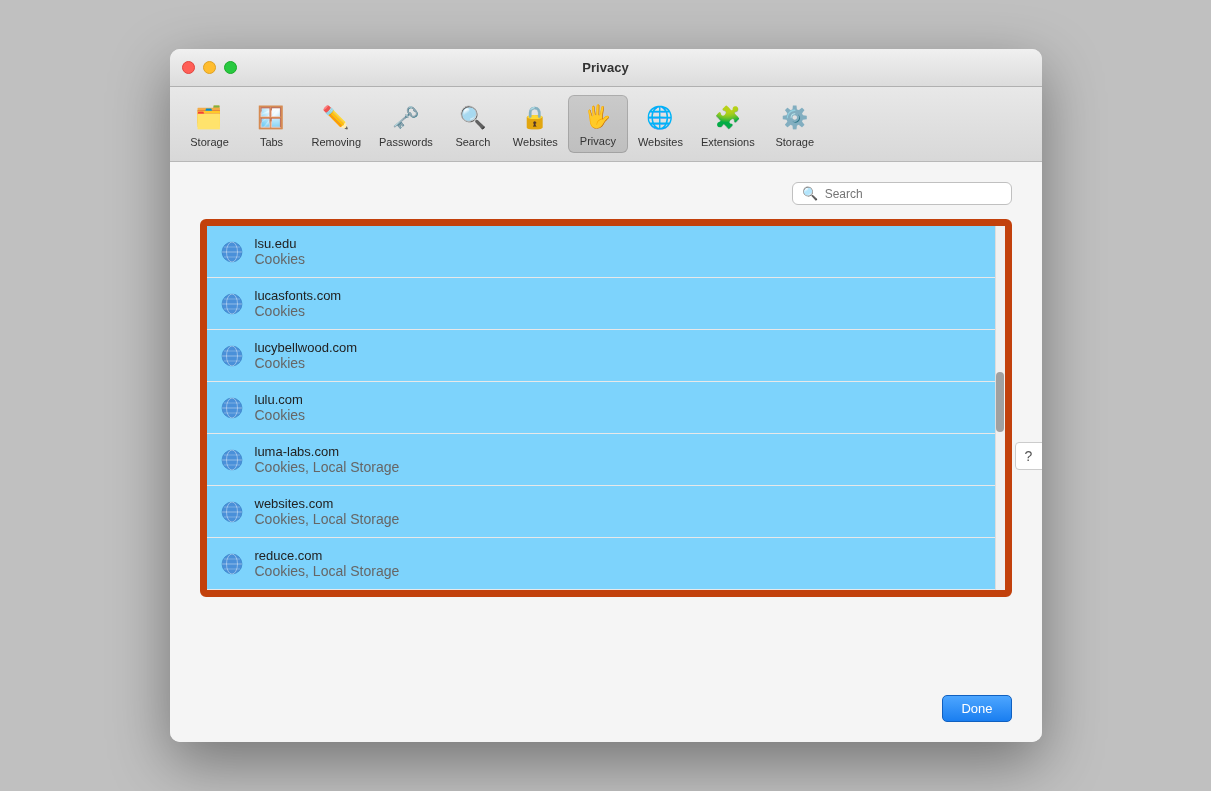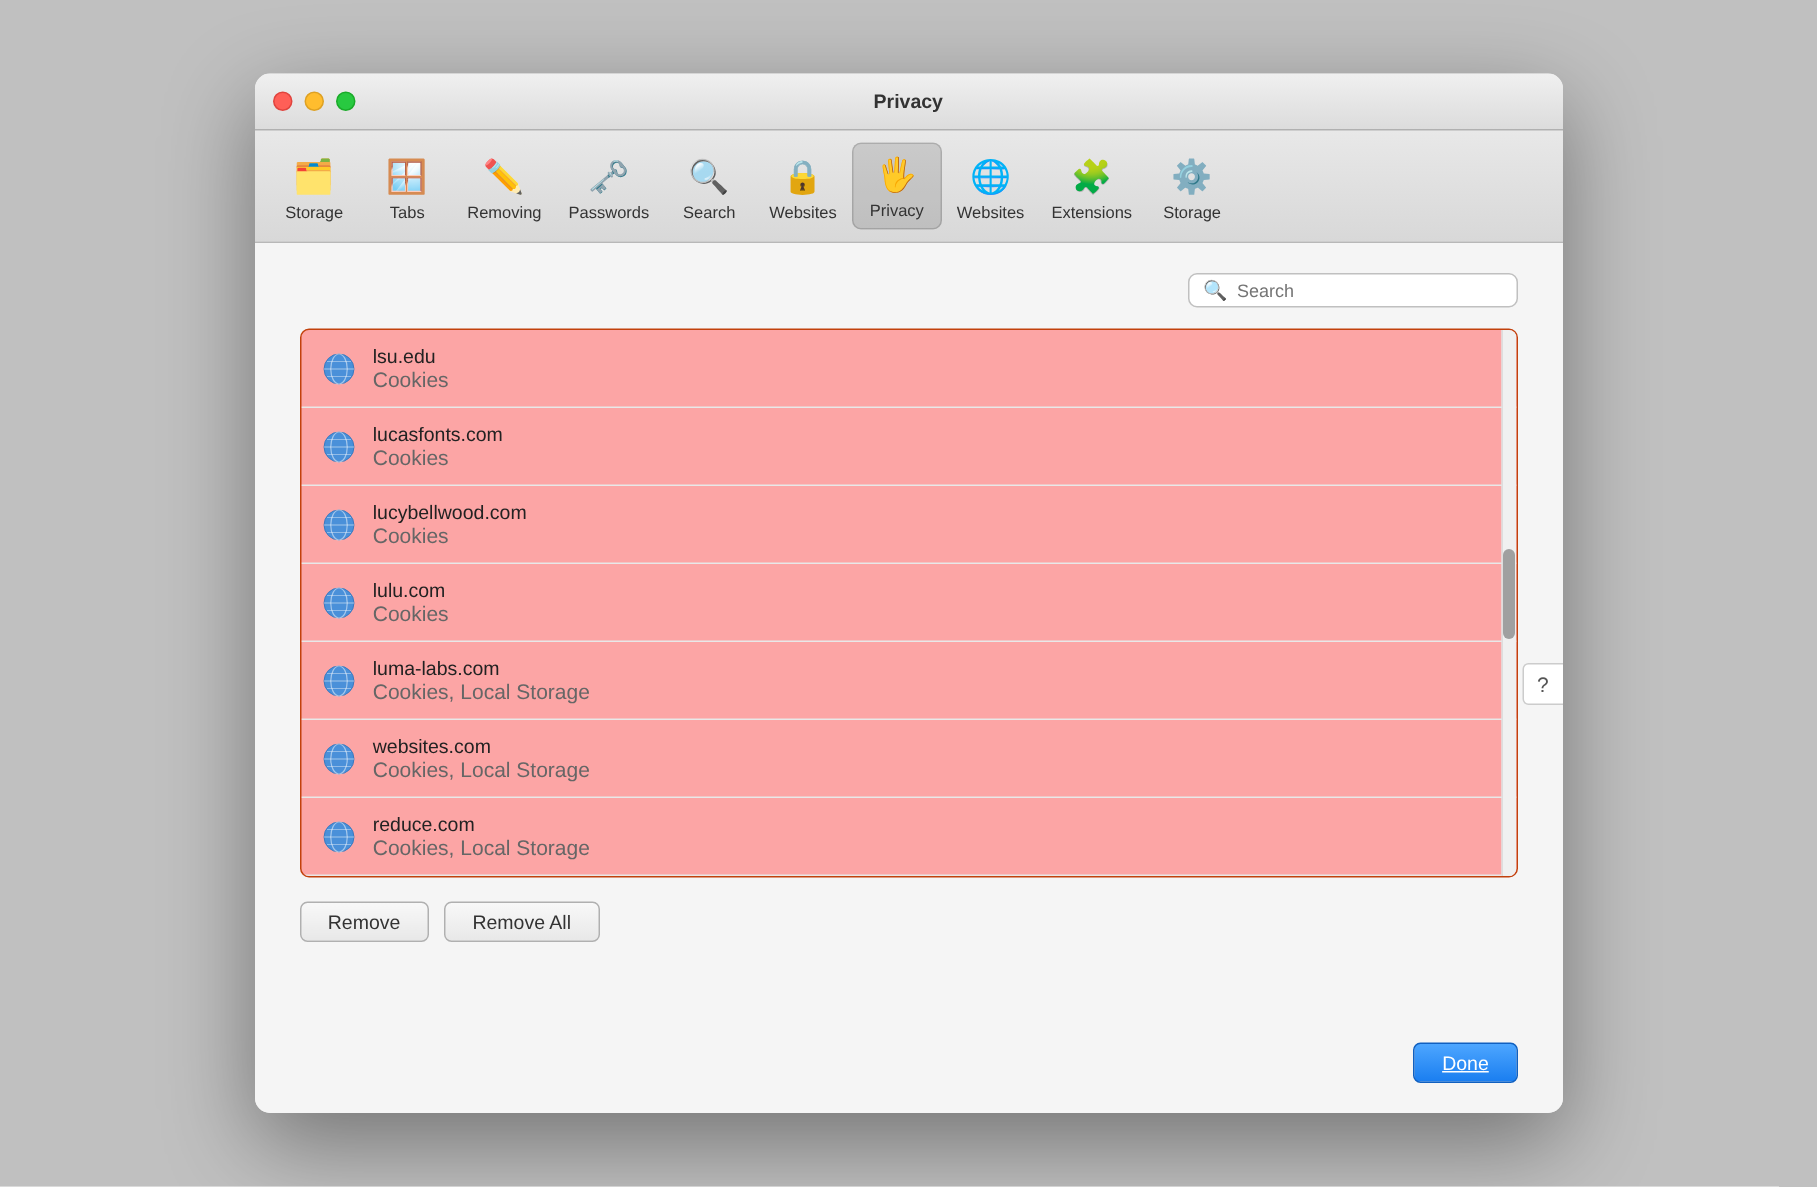--- a/index.html
+++ b/index.html
@@ -144,22 +144,22 @@
     .description {
       font-size: 13px;
       color: #333;
       line-height: 1.5;
       margin-bottom: 16px;
       max-width: 820px;
     }
 
     
     .website-list {
-      background: #fca5a5;
-      border: 1px solid #c2410c;
+      background: #7dd3fc;
+      border: 7px solid #c2410c;
       border-radius: 6px;
       overflow: hidden;
       position: relative;
       max-height: 420px;
     }
 
     .website-item {
       display: flex;
       align-items: center;
       padding: 10px 14px;
@@ -236,21 +236,20 @@
       color: #333;
     }
 
     .btn-primary {
       background: linear-gradient(to bottom, #4da6ff, #1a7ef0);
       color: white;
       border: 1px solid #1060c0;
       position: absolute;
       right: 30px;
       bottom: 20px;
-      text-decoration: underline;
     }
 
     
     .help-btn {
       position: absolute;
       right: -1px;
       top: 280px;
       width: 28px;
       height: 28px;
       background: white;
@@ -463,24 +462,20 @@
           <span class="website-name">reduce.com</span>
           <span class="website-type">Cookies, Local Storage</span>
         </div>
       </div>
 
       <div class="scrollbar-track">
         <div class="scrollbar-thumb"></div>
       </div>
     </div>
 
-    <div class="bottom-row">
-      <button class="btn">Remove</button>
-      <button class="btn">Remove All</button>
-    </div>
 
     <button class="btn btn-primary">Done</button>
 
     <div class="help-btn">?</div>
 
   </div>
 
 </div>
 
 </body></html>

